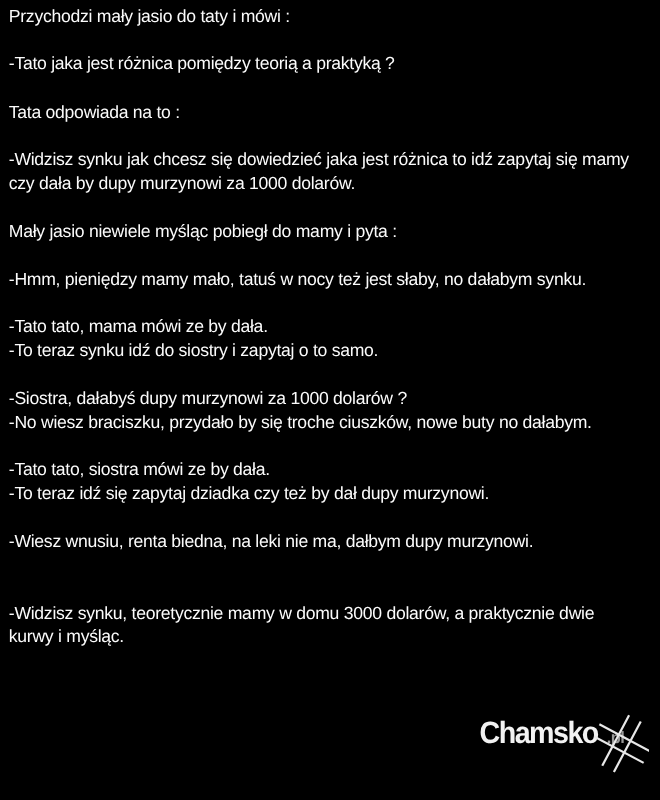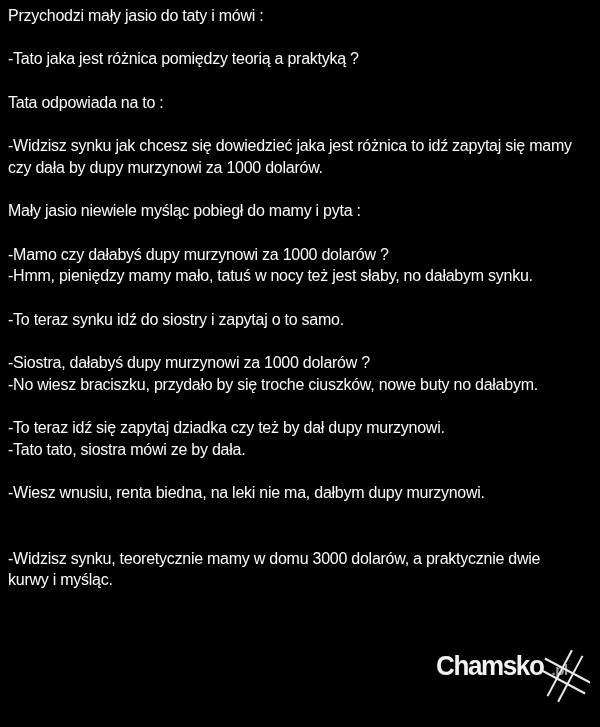--- a/index.html
+++ b/index.html
@@ -69,30 +69,30 @@
     <div class="line">&nbsp;</div>
     <div class="line">-Tato jaka jest różnica pomiędzy teorią a praktyką ?</div>
     <div class="line">&nbsp;</div>
     <div class="line">Tata odpowiada na to :</div>
     <div class="line">&nbsp;</div>
     <div class="line">-Widzisz synku jak chcesz się dowiedzieć jaka jest różnica to idź zapytaj się mamy</div>
     <div class="line">czy dała by dupy murzynowi za 1000 dolarów.</div>
     <div class="line">&nbsp;</div>
     <div class="line">Mały jasio niewiele myśląc pobiegł do mamy i pyta :</div>
     <div class="line">&nbsp;</div>
-    <div class="line">-Mamo czy dałabyś dupy murzynowi za 1000 dolarów ?</div>
     <div class="line">-Hmm, pieniędzy mamy mało, tatuś w nocy też jest słaby, no dałabym synku.</div>
     <div class="line">&nbsp;</div>
+    <div class="line">-Tato tato, mama mówi ze by dała.</div>
     <div class="line">-To teraz synku idź do siostry i zapytaj o to samo.</div>
     <div class="line">&nbsp;</div>
     <div class="line">-Siostra, dałabyś dupy murzynowi za 1000 dolarów ?</div>
     <div class="line">-No wiesz braciszku, przydało by się troche ciuszków, nowe buty no dałabym.</div>
     <div class="line">&nbsp;</div>
+    <div class="line">-Tato tato, siostra mówi ze by dała.</div>
     <div class="line">-To teraz idź się zapytaj dziadka czy też by dał dupy murzynowi.</div>
-    <div class="line">-Tato tato, siostra mówi ze by dała.</div>
     <div class="line">&nbsp;</div>
     <div class="line">-Wiesz wnusiu, renta biedna, na leki nie ma, dałbym dupy murzynowi.</div>
     <div class="line">&nbsp;</div>
     <div class="line">&nbsp;</div>
     <div class="line">-Widzisz synku, teoretycznie mamy w domu 3000 dolarów, a praktycznie dwie</div>
     <div class="line">kurwy i myśląc.</div>
   </div>
 
 <div class="watermark">
   <span class="brand">Chamsko</span>

